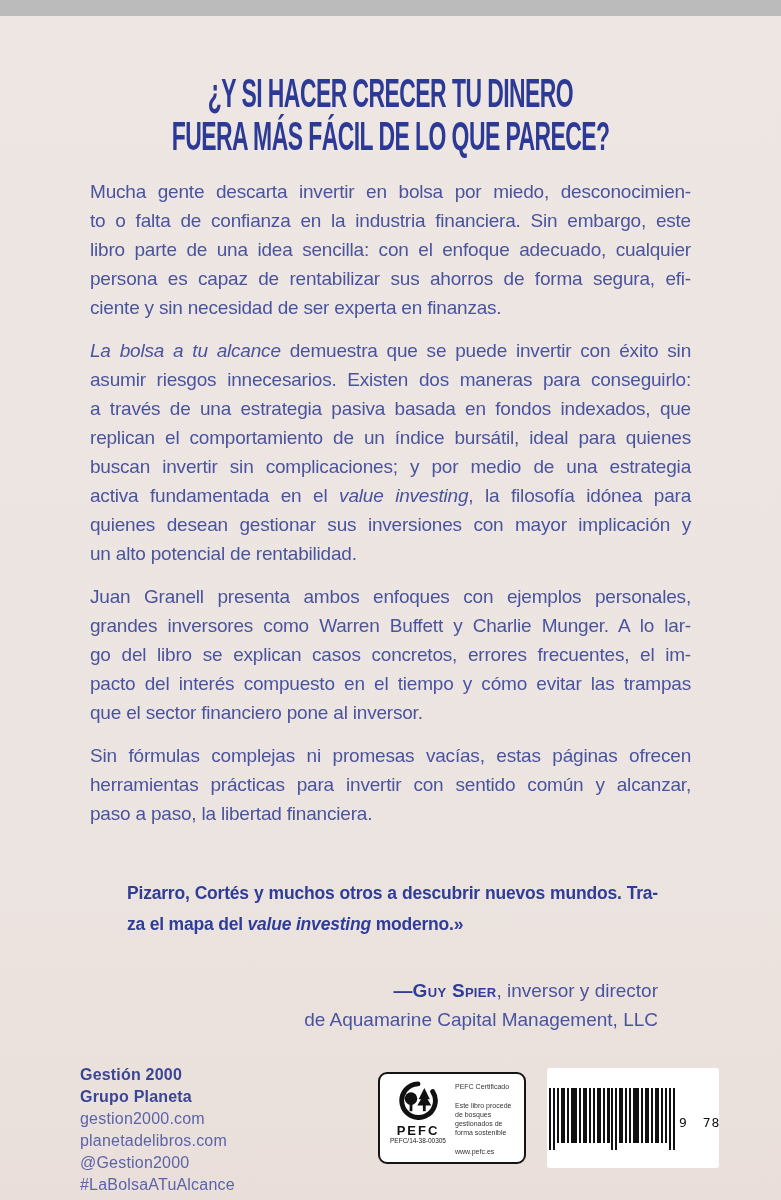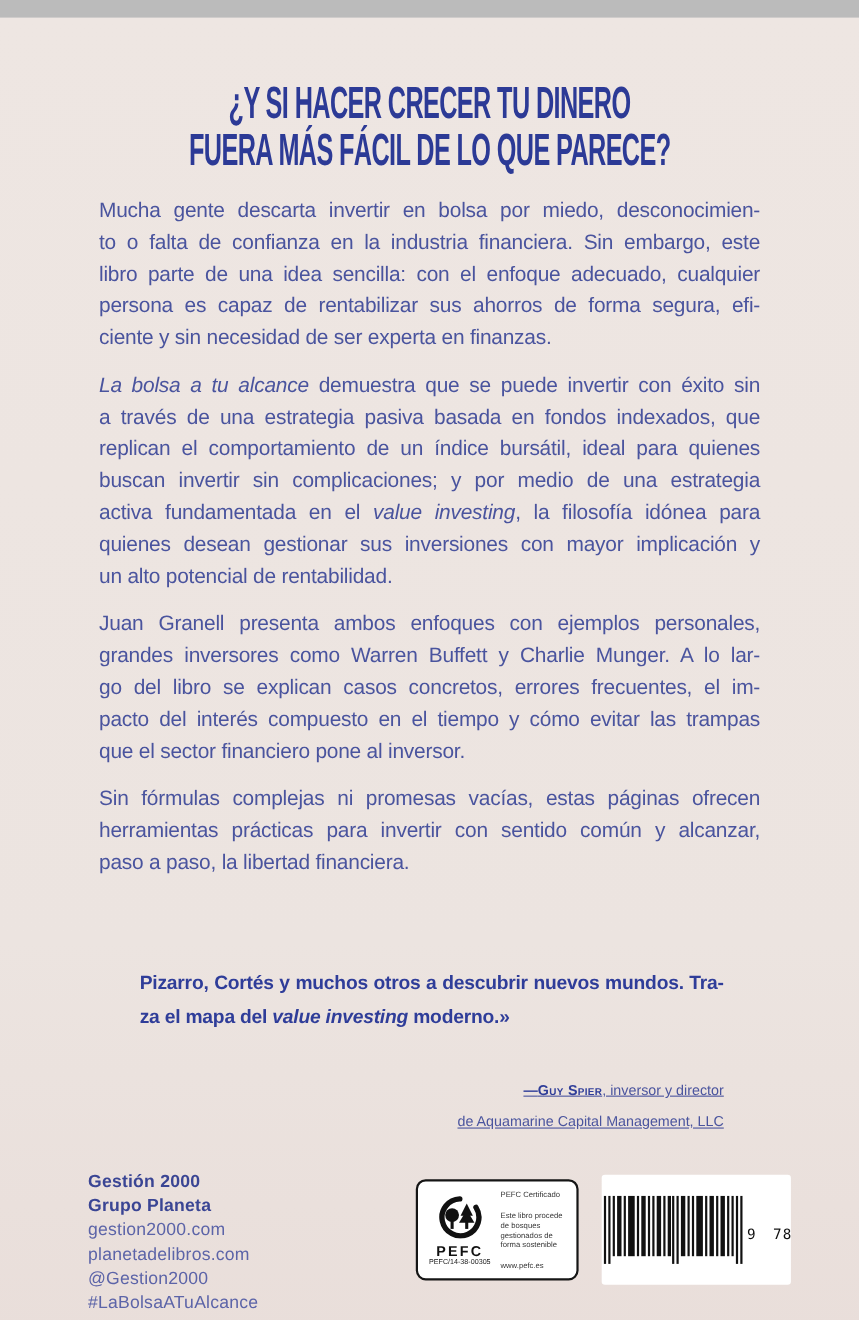--- a/index.html
+++ b/index.html
@@ -22,32 +22,32 @@
   .body-line { text-align:justify; text-align-last:justify; }
   .body-line.last { text-align-last:left; }
   em { font-style:italic; }
   
   .quote { position:absolute; left:127px; top:862px; width:531px; color:#2F3D99;
     font-weight:700; font-size:17.5px; line-height:31px; letter-spacing:-0.2px; }
   .quote-line { text-align:justify; text-align-last:justify; }
   .quote-line.last { text-align-last:left; }
   
   .attribution { position:absolute; left:127px; top:960px; width:531px; text-align:right;
-    color:#4A549E; font-size:13px; line-height:29px;text-decoration:underline; }
+    color:#4A549E; font-size:19px; line-height:29px; }
   .attr-dash, .attr-name { font-weight:700; color:#2F3D99; }
   .attr-name { font-variant:small-caps; letter-spacing:0.3px; }
   
   .publisher { position:absolute; left:80px; top:1048px; font-size:16px; line-height:22px;
     letter-spacing:0.2px; color:#5C64A8; }
   .pub-line.bold { font-weight:700; color:#3A4594; }
   
   .pefc-box { position:absolute; left:378px; top:1056px; width:148px; height:92px;
     background:#fff; border:2px solid #151515; border-radius:9px; box-sizing:border-box;
     display:flex; padding:6px 8px 5px 8px; gap:7px; color:#222; }
-  .pefc-left { width:60px; display:flex; flex-direction:column; align-items:center; justify-content:center; }
+  .pefc-left { width:60px; display:flex; flex-direction:column; align-items:center; justify-content:flex-start; }
   .pefc-word { font-weight:700; font-size:13px; letter-spacing:2px; color:#111; line-height:1; }
   .pefc-cert-num { font-size:6.5px; white-space:nowrap; color:#222; }
   .pefc-right { flex:1; display:flex; flex-direction:column; justify-content:space-between; padding:2px 0 1px 0; }
   .pefc-right .t { font-size:7px; line-height:9px; color:#333; }
   
   .barcode-box { position:absolute; left:547px; top:1052px; width:172px; height:100px;
     background:#fff; border-radius:3px; display:flex; overflow:hidden; }
   .barcode-main { flex:1; display:flex; flex-direction:row; align-items:center; padding-top:7px; }
   .barcode-digits { font-family:"DejaVu Sans Mono", monospace; font-size:13px; letter-spacing:1px;
     word-spacing:6px; color:#111; margin-top:1px; white-space:nowrap; }
@@ -68,20 +68,21 @@
   <div class="synopsis">
       <div class="paragraph">
         <div class="body-line"><span>Mucha gente descarta invertir en bolsa por miedo, desconocimien-</span></div>
         <div class="body-line"><span>to o falta de confianza en la industria financiera. Sin embargo, este</span></div>
         <div class="body-line"><span>libro parte de una idea sencilla: con el enfoque adecuado, cualquier</span></div>
         <div class="body-line"><span>persona es capaz de rentabilizar sus ahorros de forma segura, efi-</span></div>
         <div class="body-line last"><span>ciente y sin necesidad de ser experta en finanzas.</span></div>
       </div>
       <div class="paragraph">
         <div class="body-line"><em>La bolsa a tu alcance</em><span> demuestra que se puede invertir con éxito sin</span></div>
+        <div class="body-line"><span>asumir riesgos innecesarios. Existen dos maneras para conseguirlo:</span></div>
         <div class="body-line"><span>a través de una estrategia pasiva basada en fondos indexados, que</span></div>
         <div class="body-line"><span>replican el comportamiento de un índice bursátil, ideal para quienes</span></div>
         <div class="body-line"><span>buscan invertir sin complicaciones; y por medio de una estrategia</span></div>
         <div class="body-line"><span>activa fundamentada en el </span><em>value investing</em><span>, la filosofía idónea para</span></div>
         <div class="body-line"><span>quienes desean gestionar sus inversiones con mayor implicación y</span></div>
         <div class="body-line last"><span>un alto potencial de rentabilidad.</span></div>
       </div>
       <div class="paragraph">
         <div class="body-line"><span>Juan Granell presenta ambos enfoques con ejemplos personales,</span></div>
         <div class="body-line"><span>grandes inversores como Warren Buffett y Charlie Munger. A lo lar-</span></div>

